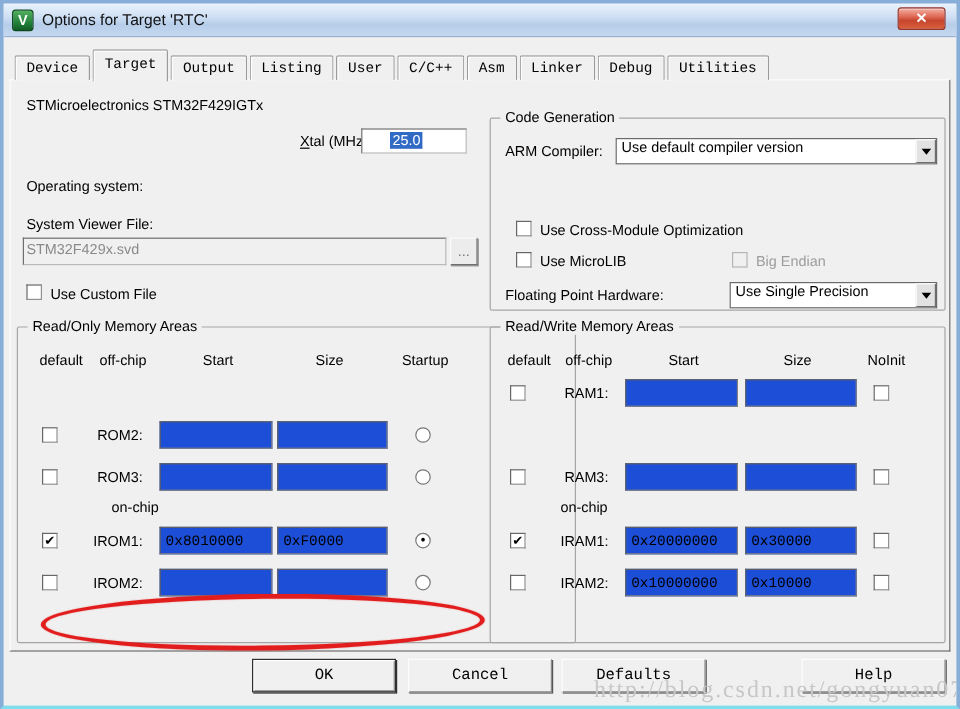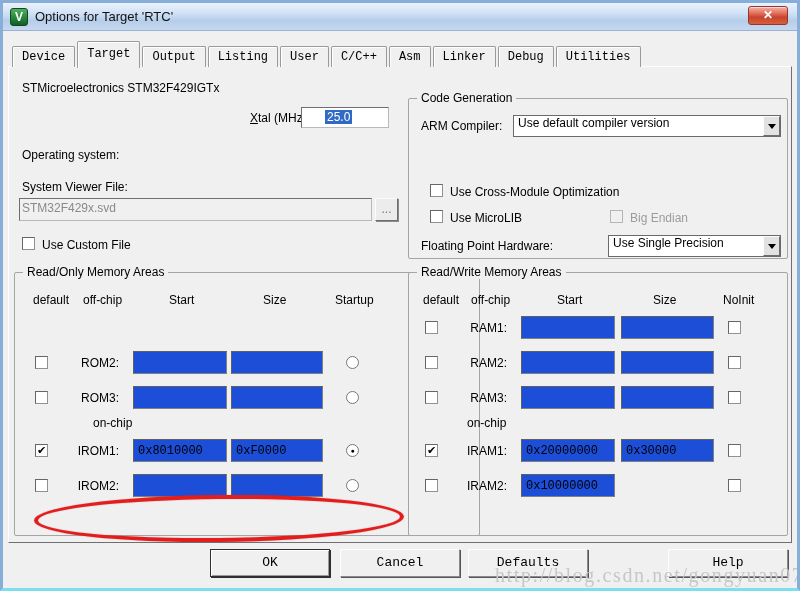--- a/index.html
+++ b/index.html
@@ -204,46 +204,40 @@
       <span style="left:244px;">Size</span>
       <span style="left:314px;">NoInit</span>
 
       <div class="mrow" style="top:43px;">
         <span class="cb c1"></span>
         <span class="mlabel">RAM1:</span>
         <input class="mi i1" readonly="" value="" style="">
         <input class="mi i2" readonly="" value="" style="">
         <span class="cb c2"></span>
       </div>
-      <div class="mrow" style="top:78px;">
-        <span class="cb c1"></span>
-        <span class="mlabel">RAM2:</span>
-        <input class="mi i1" readonly="" value="" style="">
-        <input class="mi i2" readonly="" value="" style="">
-        <span class="cb c2"></span>
-      </div>
       <div class="mrow" style="top:113px;">
         <span class="cb c1"></span>
         <span class="mlabel">RAM3:</span>
         <input class="mi i1" readonly="" value="" style="">
         <input class="mi i2" readonly="" value="" style="">
         <span class="cb c2"></span>
       </div>
       <span class="onchip" style="left:58px; top:143px;">on-chip</span>
       <div class="mrow" style="top:166px;">
         <span class="cb c1">✔</span>
         <span class="mlabel">IRAM1:</span>
         <input class="mi i1" readonly="" value="0x20000000" style="">
         <input class="mi i2" readonly="" value="0x30000" style="">
         <span class="cb c2"></span>
       </div>
       <div class="mrow" style="top:201px;">
         <span class="cb c1"></span>
         <span class="mlabel">IRAM2:</span>
         <input class="mi i1" readonly="" value="0x10000000" style="">
+        <input class="mi i2" readonly="" value="0x10000" style="">
         <span class="cb c2"></span>
       </div>
     </div>
 
     <div class="annot"></div>
   </div>
 
   <div class="pbtn default" style="left:207px;">OK</div>
   <div class="pbtn" style="left:337px;">Cancel</div>
   <div class="pbtn" style="left:465px;">Defaults</div>

